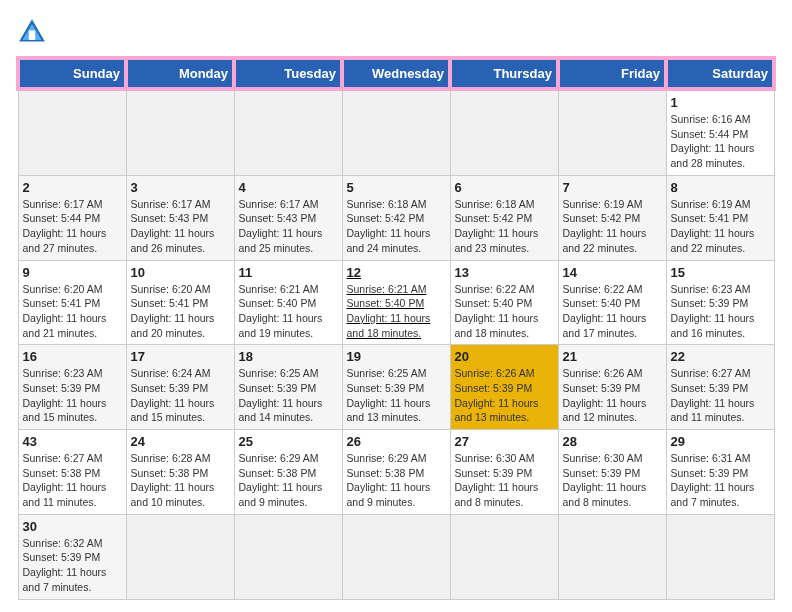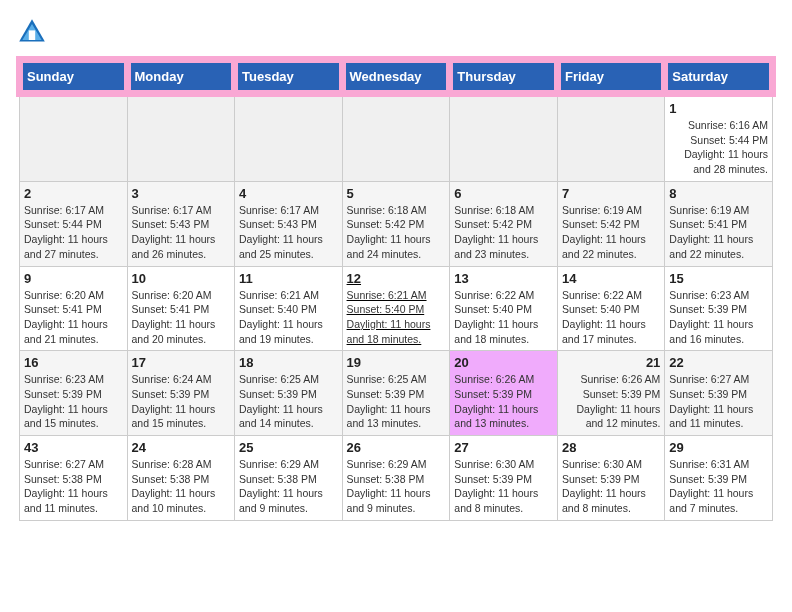--- a/index.html
+++ b/index.html
@@ -36,24 +36,24 @@
     .location { font-size: 16px; color: #555; }
     table {
       width: 100%;
       border-collapse: collapse;
       font-size: 11px;
     }
     thead tr th {
       background: #2962b5;
       color: #fff;
       padding: 6px 4px;
-      text-align: left;
+      text-align: right;
       font-size: 13px;
       font-weight: bold;
-      border: 7px solid #f9a8d4;
+      border: 4px solid #f9a8d4;
     }
     tbody tr td {
       border: 1px solid #ccc;
       vertical-align: top;
       padding: 4px;
       width: 108px;
       min-height: 80px;
       background: #fff;
     }
     tbody tr:nth-child(odd) td { background: #f9f9f9; }
@@ -107,21 +107,21 @@
   <tbody id="calendar-body">
   <tr>
         <td class="empty" style="background: rgb(240, 240, 240);"></td>
         <td class="empty" style="background: rgb(240, 240, 240);"></td>
         <td class="empty" style="background: rgb(240, 240, 240);"></td>
         <td class="empty" style="background: rgb(240, 240, 240);"></td>
         <td class="empty" style="background: rgb(240, 240, 240);"></td>
         <td class="empty" style="background: rgb(240, 240, 240);"></td>
         <td style="background: rgb(255, 255, 255);">
           <div class="day-num">1</div>
-          <div class="day-info" style="white-space: pre-line; text-align: right;">Sunrise: 6:16 AM
+          <div class="day-info" style="white-space: pre-line;">Sunrise: 6:16 AM
 Sunset: 5:44 PM
 Daylight: 11 hours
 and 28 minutes.</div>
         </td>
       </tr>
       <tr>
         <td style="background: rgb(245, 245, 245);">
           <div class="day-num">2</div>
           <div class="day-info" style="white-space: pre-line;">Sunrise: 6:17 AM
 Sunset: 5:44 PM
@@ -244,28 +244,28 @@
 Daylight: 11 hours
 and 14 minutes.</div>
         </td>
         <td style="background: rgb(245, 245, 245);">
           <div class="day-num">19</div>
           <div class="day-info" style="white-space: pre-line;">Sunrise: 6:25 AM
 Sunset: 5:39 PM
 Daylight: 11 hours
 and 13 minutes.</div>
         </td>
-        <td style="background: #f0abfc; margin-top: 27px;">
+        <td style="background: #eab308; margin-top: 27px;">
           <div class="day-num">20</div>
           <div class="day-info" style="white-space: pre-line;">Sunrise: 6:26 AM
 Sunset: 5:39 PM
 Daylight: 11 hours
 and 13 minutes.</div>
         </td>
-        <td style="background: rgb(245, 245, 245); text-align: right;">
+        <td style="background: rgb(245, 245, 245);">
           <div class="day-num">21</div>
           <div class="day-info" style="white-space: pre-line;">Sunrise: 6:26 AM
 Sunset: 5:39 PM
 Daylight: 11 hours
 and 12 minutes.</div>
         </td>
         <td style="background: rgb(245, 245, 245);">
           <div class="day-num">22</div>
           <div class="day-info" style="white-space: pre-line;">Sunrise: 6:27 AM
 Sunset: 5:39 PM
@@ -316,15 +316,30 @@
 Daylight: 11 hours
 and 8 minutes.</div>
         </td>
         <td style="background: rgb(255, 255, 255); margin-top: 9px;">
           <div class="day-num">29</div>
           <div class="day-info" style="white-space: pre-line;">Sunrise: 6:31 AM
 Sunset: 5:39 PM
 Daylight: 11 hours
 and 7 minutes.</div>
         </td>
+      </tr>
+      <tr>
+        <td style="background: rgb(245, 245, 245);">
+          <div class="day-num">30</div>
+          <div class="day-info" style="white-space: pre-line;">Sunrise: 6:32 AM
+Sunset: 5:39 PM
+Daylight: 11 hours
+and 7 minutes.</div>
+        </td>
+        <td class="empty" style="background: rgb(240, 240, 240);"></td>
+        <td class="empty" style="background: rgb(240, 240, 240);"></td>
+        <td class="empty" style="background: rgb(240, 240, 240);"></td>
+        <td class="empty" style="background: rgb(240, 240, 240);"></td>
+        <td class="empty" style="background: rgb(240, 240, 240);"></td>
+        <td class="empty" style="background: rgb(240, 240, 240);"></td>
       </tr>
     </tbody>
 </table>
 
 </body></html>

